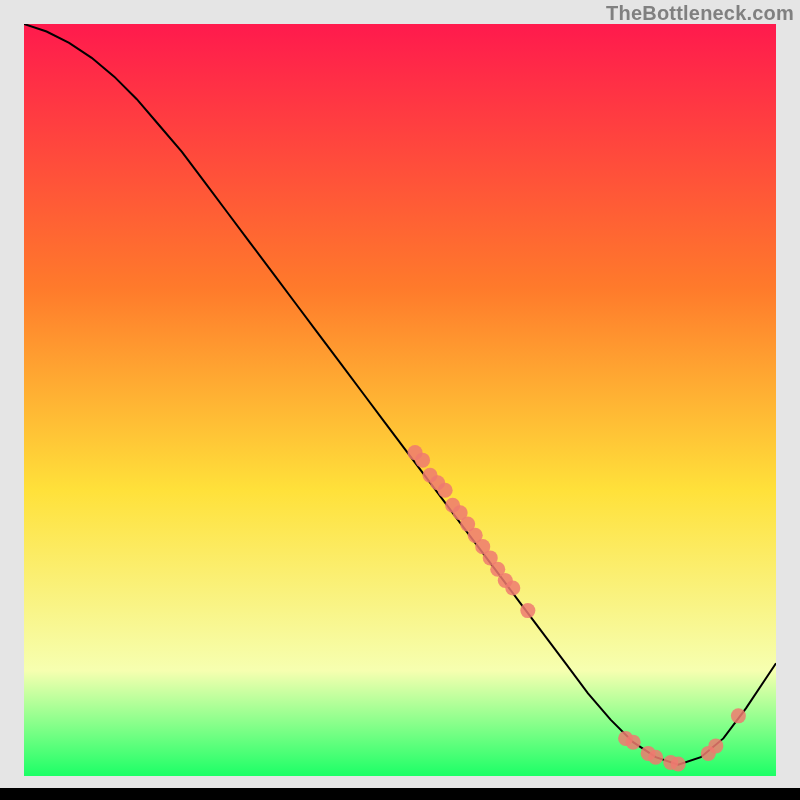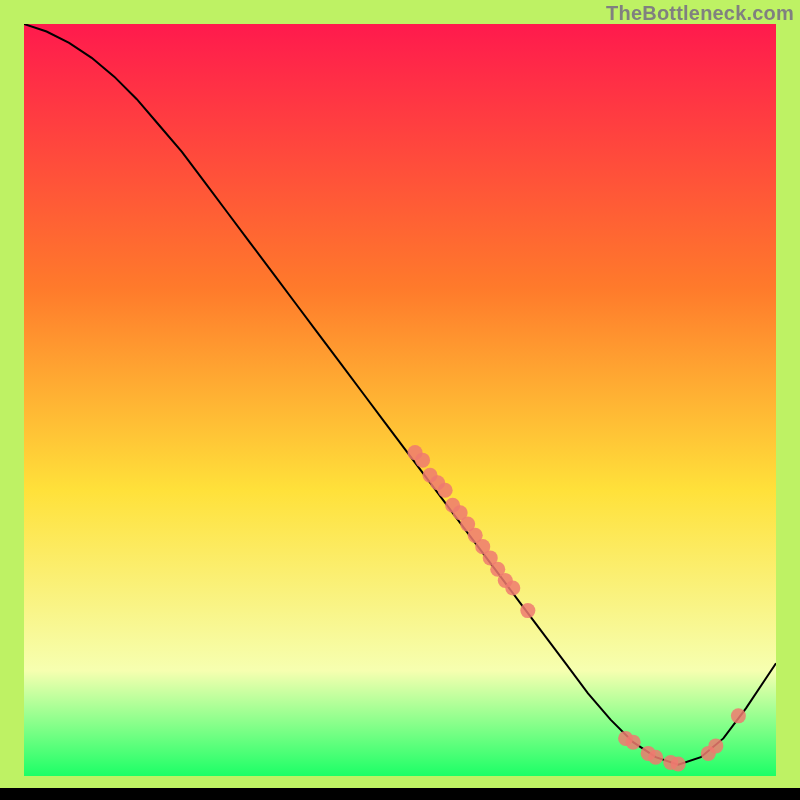--- a/index.html
+++ b/index.html
@@ -8,21 +8,21 @@
     background: #000000;
     width: 800px;
     height: 800px;
     overflow: hidden;
     font-family: Arial, Helvetica, sans-serif;
   }
   .frame {
     position: relative;
     width: 800px;
     height: 788px;
-    background: #bef264;
+    background: #e5e5e5;
   }
   .plot-area {
     position: absolute;
     left: 24px;
     top: 24px;
     width: 752px;
     height: 752px;
   }
   .attribution {
     position: absolute;

